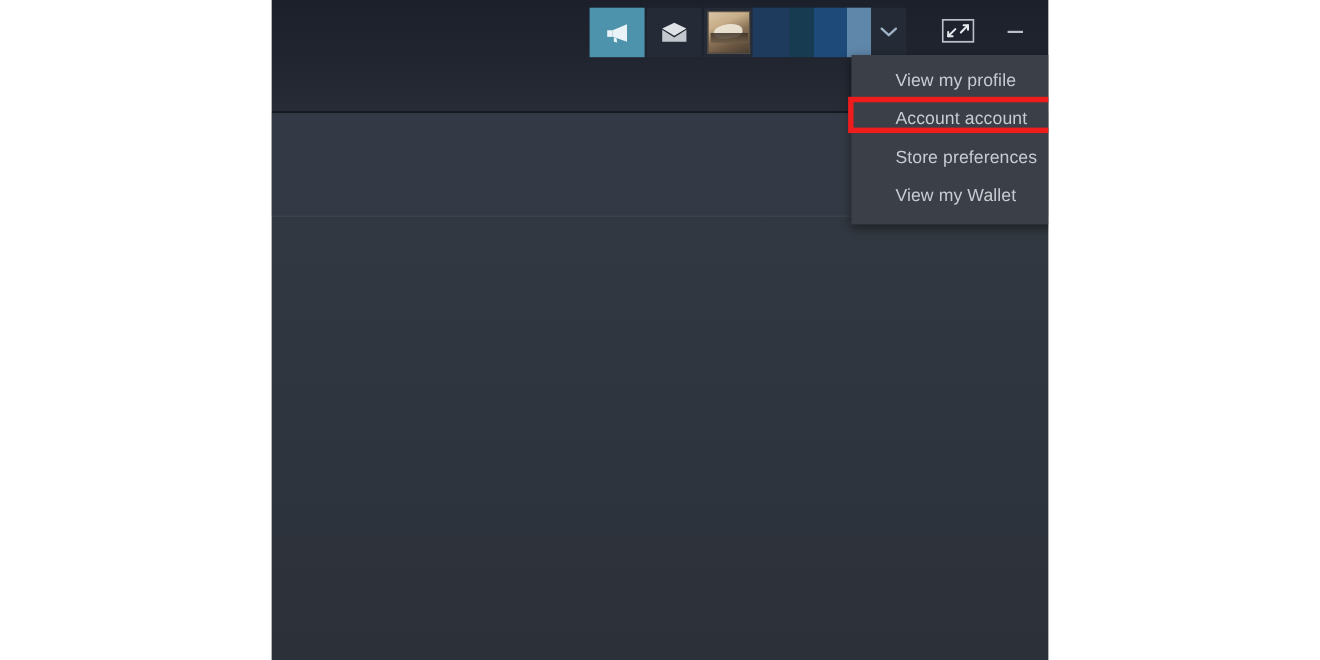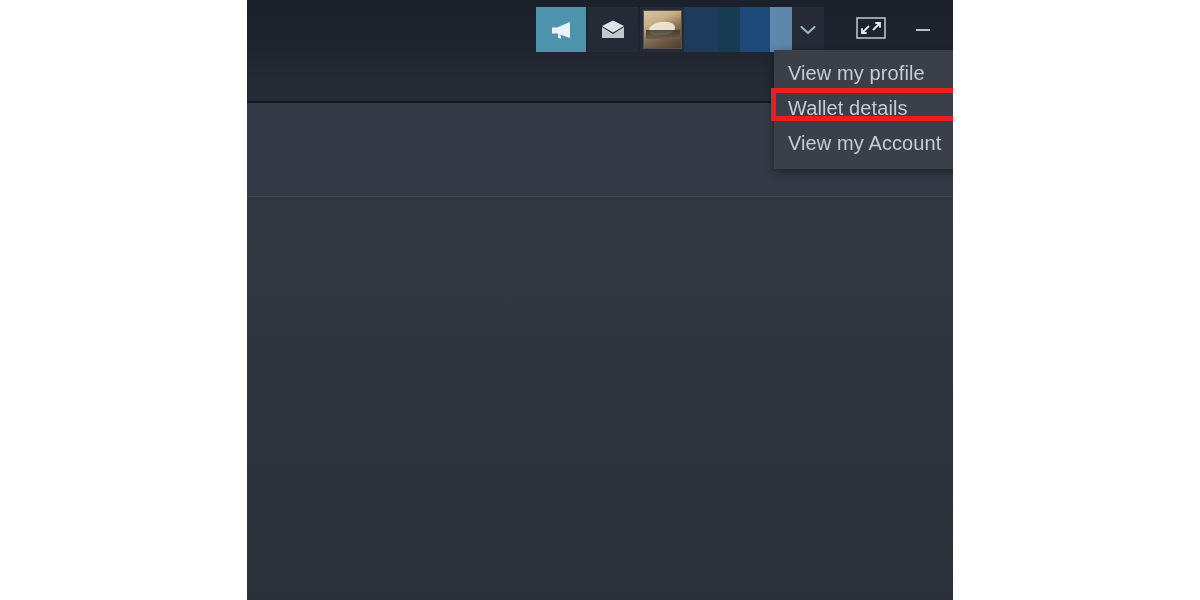--- a/index.html
+++ b/index.html
@@ -178,25 +178,25 @@
     background: #3a3f48;
     box-shadow: 0 3px 9px rgba(0,0,0,0.45);
     padding: 6px 0 8px 0;
     box-sizing: border-box;
     z-index: 40;
   }
   .menu-item {
     height: 35px;
     display: flex;
     align-items: center;
-    padding-left: 14px;
     color: #c8ccd2;
-    font-size: 20px;
+    font-size: 16px;
     letter-spacing: .1px;
     white-space: nowrap;
+    margin-left: 40px;
   }
   .menu-item .label { color: #c8ccd2; }
 
   
   #menu-username-redacted {
     margin-left: 8px;
     width: 122px;
     height: 24px;
     display: flex;
     align-items: stretch;
@@ -300,26 +300,29 @@
       <div id="content-divider"></div>
     </div>
 
     <div id="account-menu">
 
       <div class="menu-item">
         <span class="label">View my profile</span>
       </div>
 
       <div class="menu-item">
-        <span class="label">Wallet details</span>
-      </div>
-
+        <span class="label">Account account</span>
+      </div>
 
 
       <div class="menu-item">
-        <span class="label">View my Account</span>
+        <span class="label">Store preferences</span>
+      </div>
+
+      <div class="menu-item">
+        <span class="label">View my Wallet</span>
       </div>
     </div>
 
     <div id="highlight-box"></div>
 
   </div>
 </div>
 
 </body></html>

